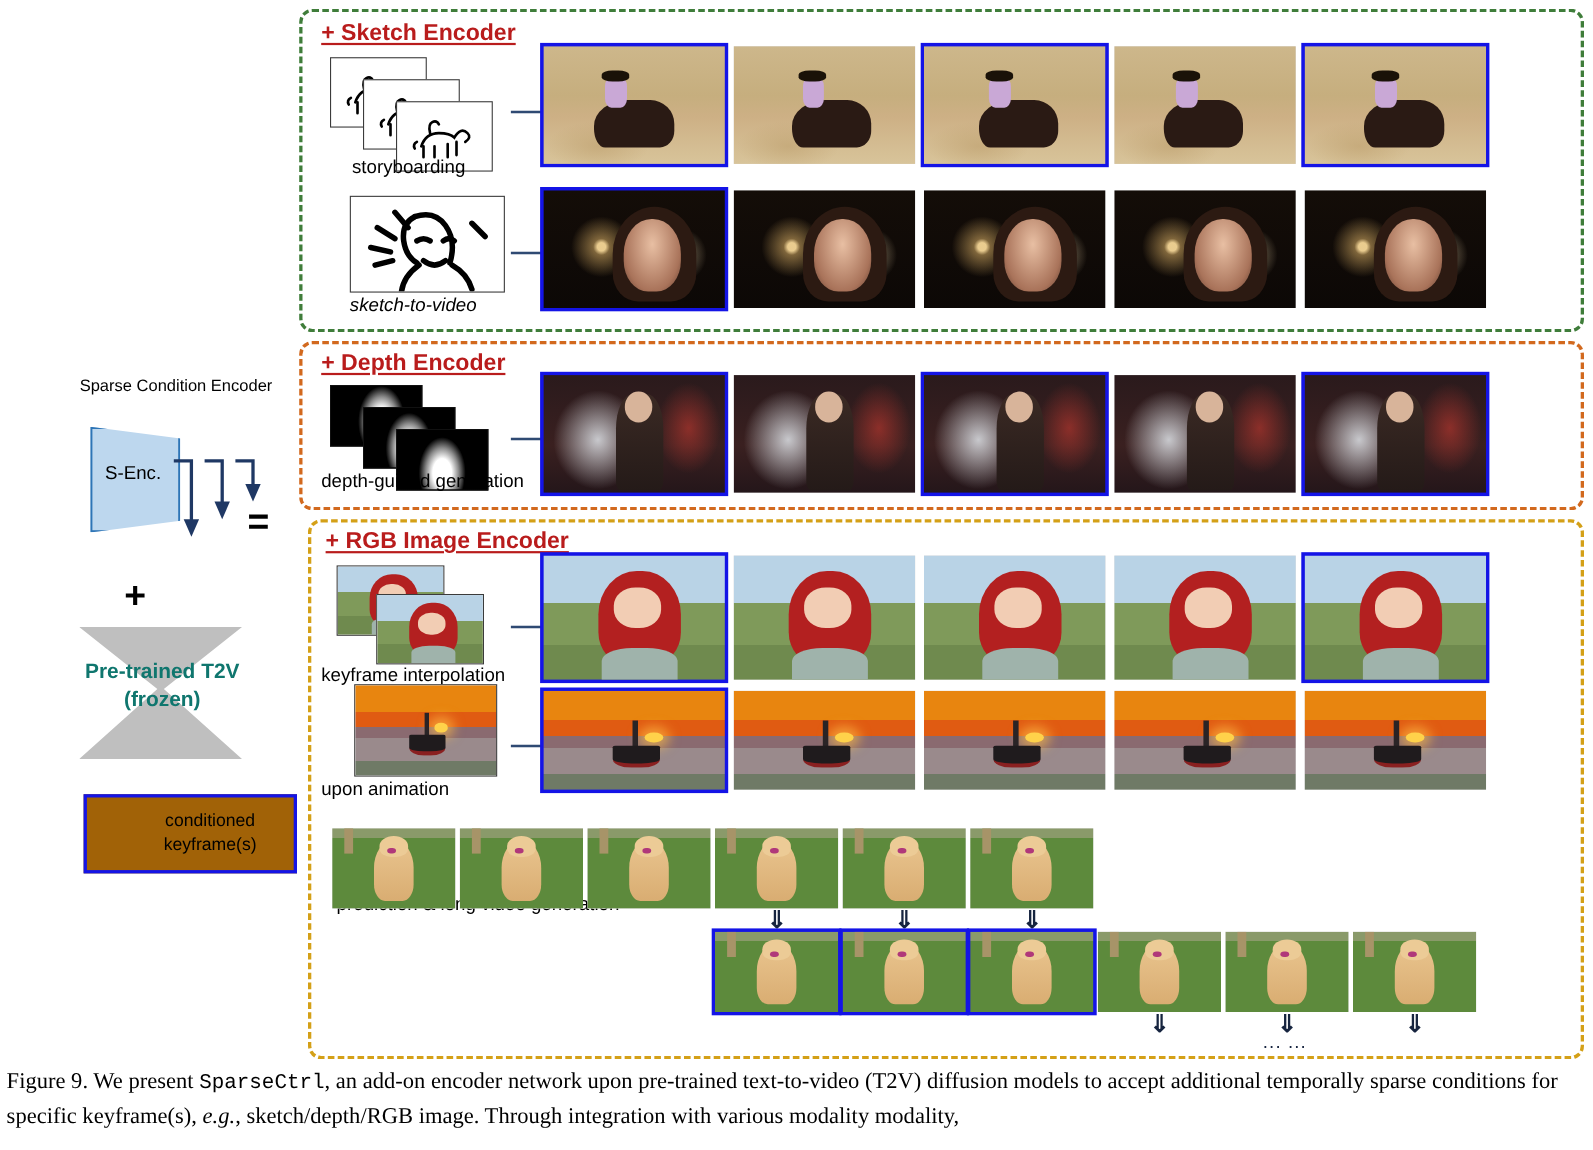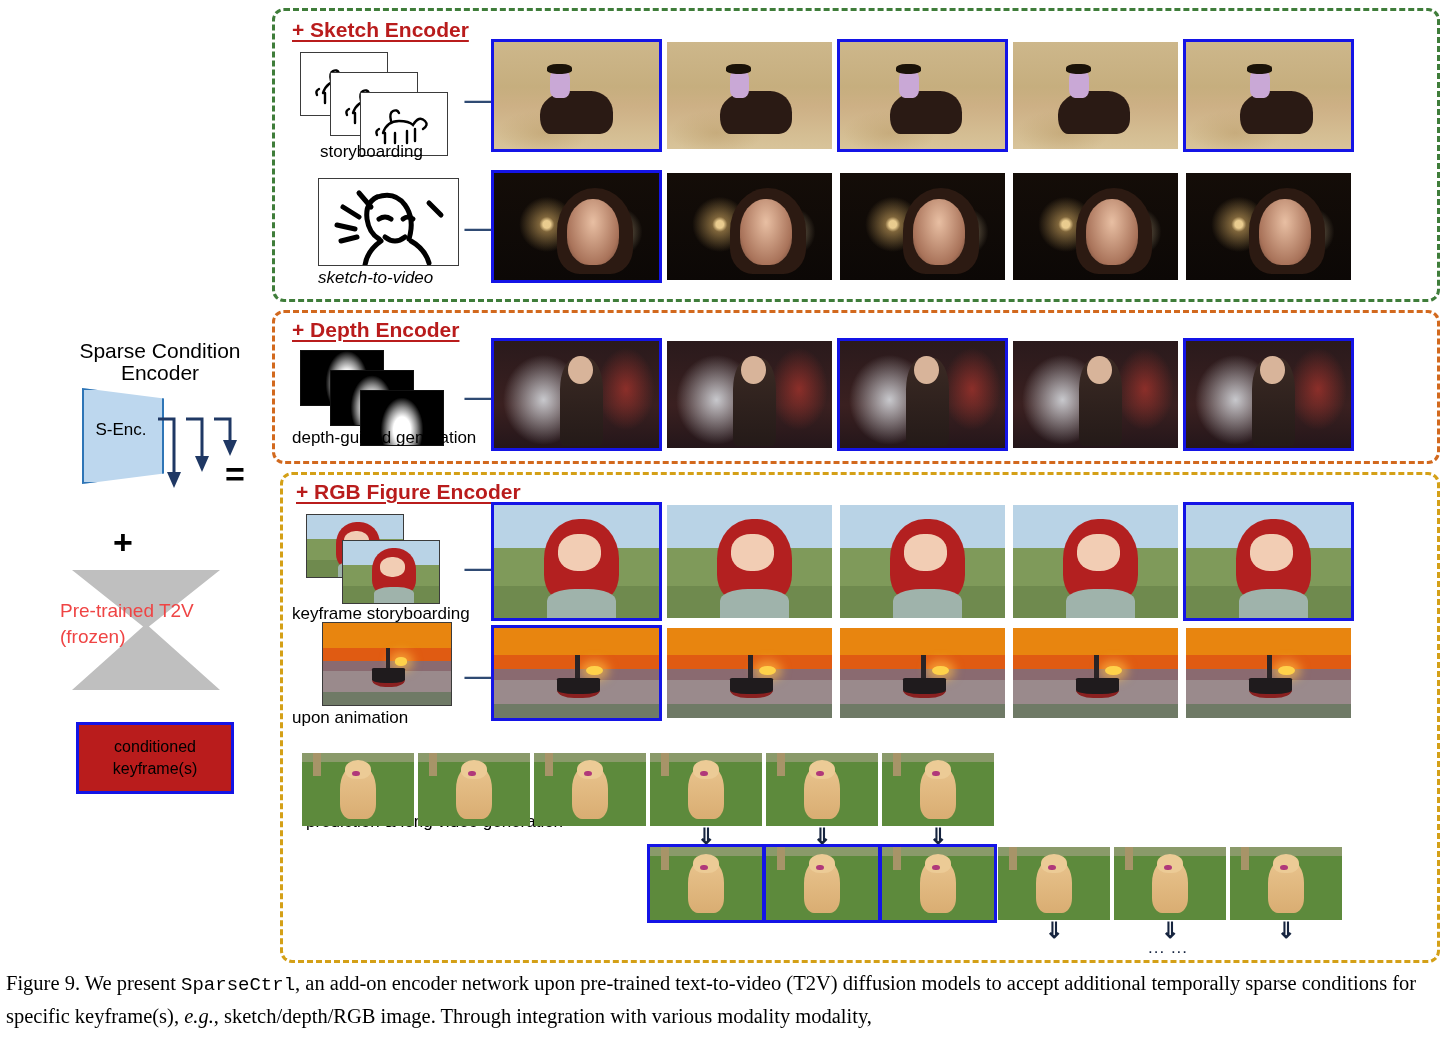--- a/index.html
+++ b/index.html
@@ -13,21 +13,21 @@
   }
   .fig{position:absolute;inset:0;}
 
   
   .abs{position:absolute;}
 
   
   #left-diagram{left:60px;top:330px;width:215px;height:560px;}
   .lbl-senc-title{
     position:absolute;left:0;top:10px;width:200px;
-    text-align:center;font-size:21px;line-height:22px;color:#000;
+    text-align:center;font-size:15px;line-height:22px;color:#000;
   }
   .senc-trap{
     position:absolute;left:22px;top:58px;width:78px;height:92px;
     background:#bdd7ee;border:2.5px solid #2e75b6;
     clip-path:polygon(0% 0%,100% 11%,100% 89%,0% 100%);
   }
   .senc-text{
     position:absolute;left:22px;top:90px;width:78px;text-align:center;
     font-size:17px;color:#000;
   }
@@ -35,27 +35,27 @@
   .plus-sign{
     position:absolute;left:28px;top:195px;width:70px;text-align:center;
     font-size:34px;font-weight:700;line-height:34px;color:#000;
   }
   .t2v-shape2{
     position:absolute;left:12px;top:240px;width:148px;height:120px;
     background:#bfbfbf;
     clip-path:polygon(0 0, 100% 0, 52% 47%, 100% 100%, 0 100%, 48% 47%);
   }
   .t2v-text{
-    position:absolute;left:0px;top:268px;width:175px;text-align:left;
-    font-size:19px;line-height:26px;color:#ef4444;
+    position:absolute;left:0px;top:268px;width:175px;text-align:center;
+    font-size:19px;line-height:26px;color:#0f766e;font-weight:bold;
   }
   .cond-box{
     position:absolute;left:16px;top:392px;width:152px;height:66px;
-    border:3.5px solid #1414e6;background:#b91c1c;
-    display:flex;align-items:center;justify-content:flex-end;
+    border:3.5px solid #1414e6;background:#a16207;
+    display:flex;align-items:center;justify-content:flex-end;padding-left:36px;
   }
   .cond-box span{font-size:16px;line-height:22px;text-align:center;color:#000;}
   .equals{
     position:absolute;left:225px;top:455px;font-size:34px;font-weight:700;color:#000;
   }
 
   
   .section-box{position:absolute;border-style:dashed;border-width:3px;border-radius:12px;background:transparent;}
   .section-title{
     position:absolute;font-size:21px;font-weight:700;color:#b91c1c;
@@ -339,37 +339,37 @@
       </div>
     </div>
   <div class="frame sel" style="left:1186px;top:341px;width:165px;height:107px;">
       <div class="img-depth">
         <div class="depth-person"></div>
         <div class="depth-head"></div>
       </div>
     </div>
 
   <div class="section-box" id="box-rgb" style="left:280px;top:472px;width:1154px;height:485px;border-color:#d4a017;"></div>
-  <div class="section-title" style="left:296px;top:480px;">+ RGB Figure Encoder</div>
+  <div class="section-title" style="left:296px;top:480px;">+ RGB Image Encoder</div>
 
   <div class="thumb" style="left:306px;top:514px;width:96px;height:62px;">
       <div class="img-anime">
         <div class="anime-hair"></div>
         <div class="anime-face"></div>
         <div class="anime-body"></div>
       </div>
     </div>
   <div class="thumb" style="left:342px;top:540px;width:96px;height:62px;">
       <div class="img-anime">
         <div class="anime-hair"></div>
         <div class="anime-face"></div>
         <div class="anime-body"></div>
       </div>
     </div>
-  <div class="row-label" style="left:292px;top:604px;">keyframe storyboarding</div>
+  <div class="row-label" style="left:292px;top:604px;">keyframe interpolation</div>
   <div class="arrow-glyph" style="left:463px;top:556px;">⟶</div>
 
   <div class="frame sel" style="left:494px;top:505px;width:165px;height:113px;">
       <div class="img-anime">
         <div class="anime-hair"></div>
         <div class="anime-face"></div>
         <div class="anime-body"></div>
       </div>
     </div>
   <div class="frame" style="left:667px;top:505px;width:165px;height:113px;">

